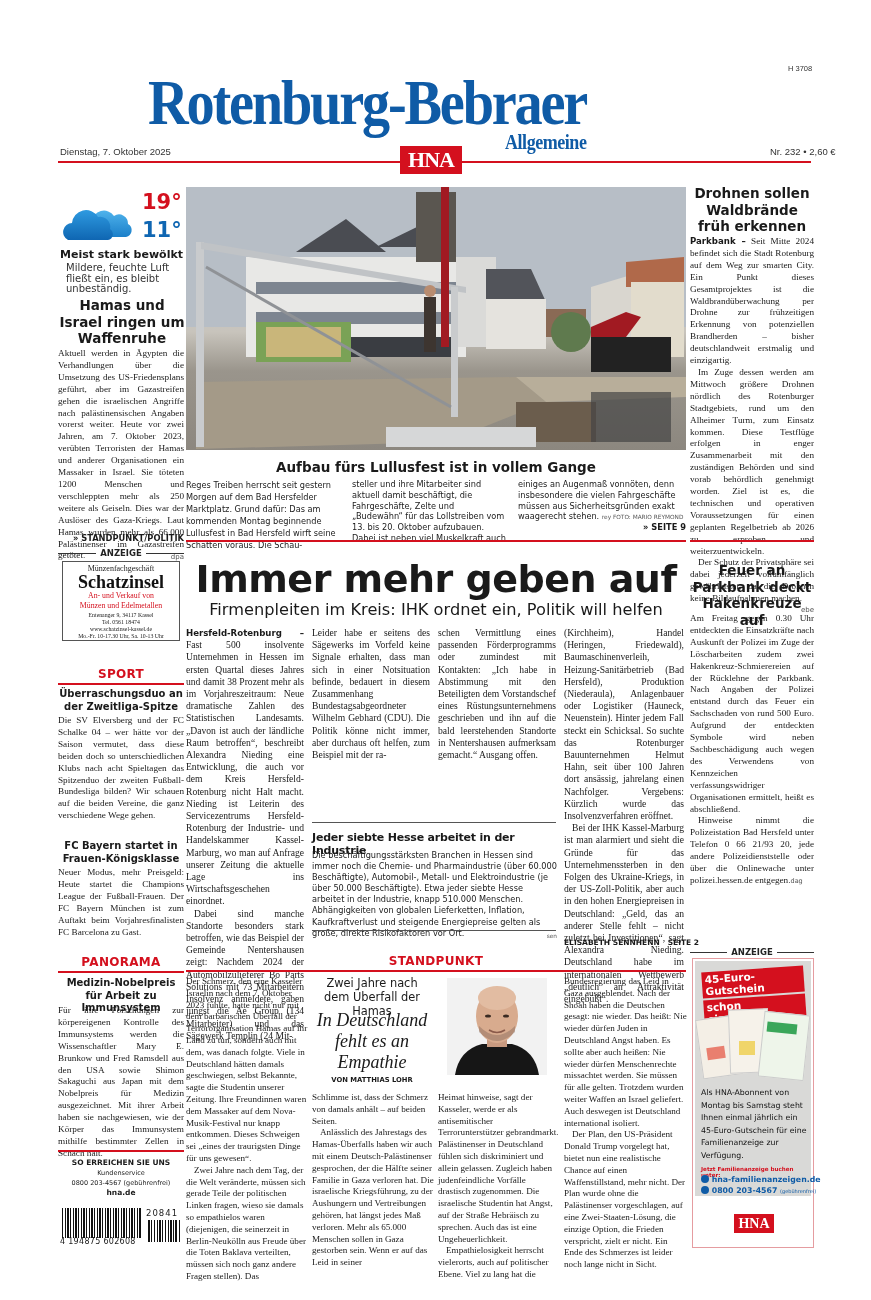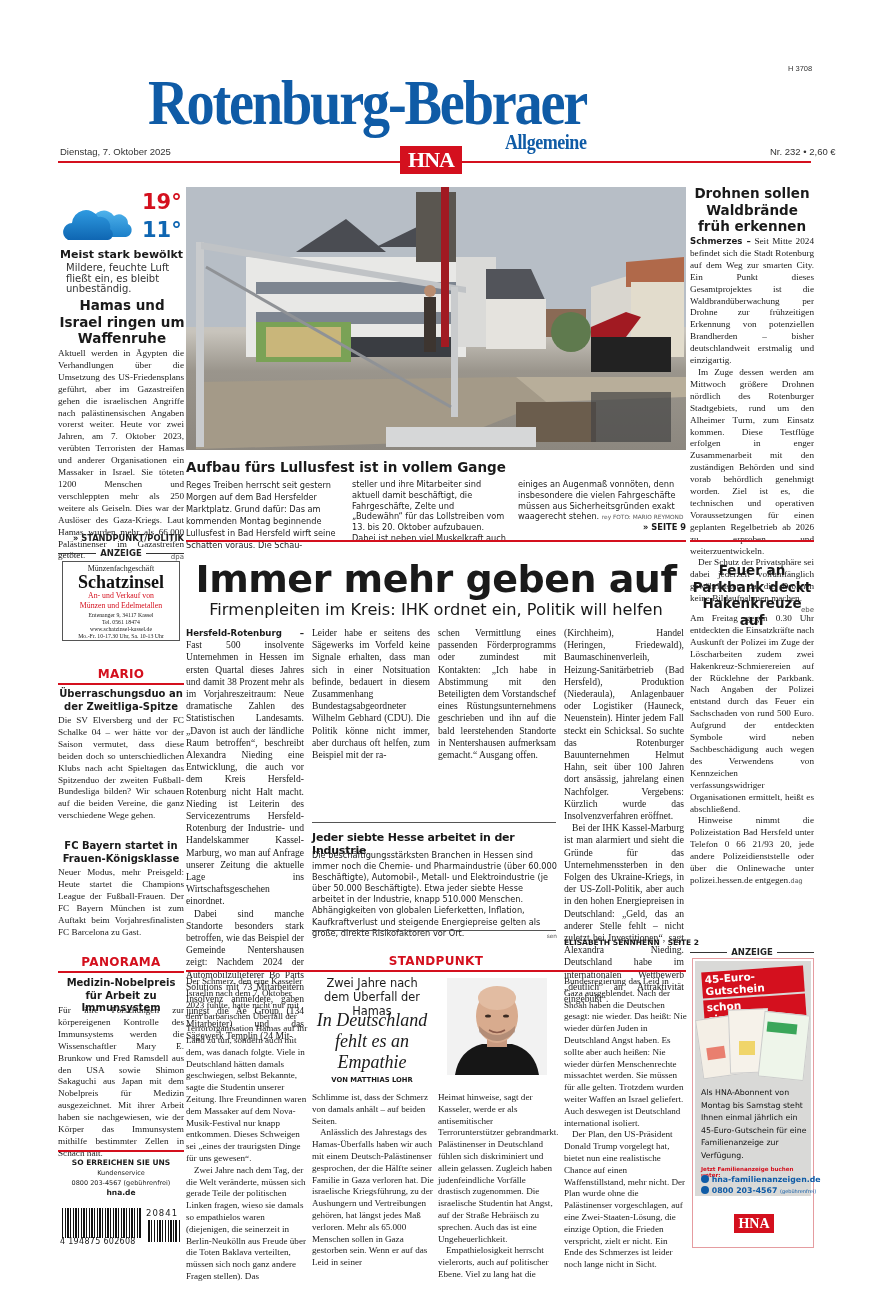--- a/index.html
+++ b/index.html
@@ -73,21 +73,21 @@
   <div style="font-size:8px;color:#222">Münzenfachgeschäft</div>
   <div style="font-size:18px;font-weight:bold;line-height:18px;color:#111">Schatzinsel</div>
   <div style="font-size:7.8px;color:#d4101e;line-height:9.5px">An- und Verkauf von</div>
   <div style="font-size:7.8px;color:#d4101e;line-height:9.5px">Münzen und Edelmetallen</div>
   <div style="font-size:5.8px;line-height:7px;margin-top:2px">Entenanger 9, 34117 Kassel</div>
   <div style="font-size:5.8px;line-height:7px">Tel. 0561 18474</div>
   <div style="font-size:5.8px;line-height:7px">www.schatzinsel-kassel.de</div>
   <div style="font-size:5.8px;line-height:7px">Mo.-Fr. 10-17.30 Uhr, Sa. 10-13 Uhr</div>
 </div>
 
-<div class="abs sec-head" style="left:58px;top:667px;width:126px">MARIO</div>
+<div class="abs sec-head" style="left:58px;top:667px;width:126px">SPORT</div>
 <div class="abs redline" style="left:58px;top:683px;width:126px"></div>
 <div class="abs sans" style="left:58px;top:688px;width:126px;text-align:center;font-size:10px;font-weight:bold;line-height:12.5px">Überraschungsduo an der Zweitliga-Spitze</div>
 <div class="abs body-text" style="left:58px;top:715px;width:126px;font-size:9.2px;line-height:11.9px">Die SV Elversberg und der FC Schalke 04 – wer hätte vor der Saison vermutet, dass diese beiden doch so unterschiedlichen Klubs nach acht Spieltagen das Spitzenduo der zweiten Fußball-Bundesliga bilden? Wir schauen auf die beiden Vereine, die ganz verschiedene Wege gehen.</div>
 <div class="abs sans" style="left:58px;top:840px;width:126px;text-align:center;font-size:10px;font-weight:bold;line-height:12.5px">FC Bayern startet in Frauen-Königsklasse</div>
 <div class="abs body-text" style="left:58px;top:867px;width:126px;font-size:9.2px;line-height:11.9px">Neuer Modus, mehr Preisgeld: Heute startet die Champions League der Fußball-Frauen. Der FC Bayern München ist zum Auftakt beim Vorjahresfinalisten FC Barcelona zu Gast.</div>
 
 <div class="abs sec-head" style="left:58px;top:955px;width:126px">PANORAMA</div>
 <div class="abs redline" style="left:58px;top:971px;width:126px"></div>
 <div class="abs sans" style="left:58px;top:977px;width:126px;text-align:center;font-size:10px;font-weight:bold;line-height:12.5px">Medizin-Nobelpreis für Arbeit zu Immunsystem</div>
 <div class="abs body-text" style="left:58px;top:1005px;width:126px;font-size:9.2px;line-height:11.9px">Für ihre Forschungen zur körpereigenen Kontrolle des Immunsystems werden die Wissenschaftler Mary E. Brunkow und Fred Ramsdell aus den USA sowie Shimon Sakaguchi aus Japan mit dem Nobelpreis für Medizin ausgezeichnet. Mit ihrer Arbeit haben sie nachgewiesen, wie der Körper das Immunsystem mithilfe bestimmter Zellen in Schach hält.</div>
@@ -141,33 +141,33 @@
     <rect x="405" y="150" width="80" height="35" fill="#222"></rect>
 
     <rect x="238" y="110" width="12" height="55" fill="#3d3530"></rect>
     <circle cx="244" cy="104" r="6" fill="#b88c70"></circle>
 
     <rect x="330" y="215" width="80" height="40" fill="#6b5d4d"></rect>
     <rect x="405" y="205" width="80" height="50" fill="#444" opacity="0.7"></rect>
     <rect x="200" y="240" width="150" height="20" fill="#d6d7d8"></rect>
   </svg>
 </div>
-<div class="abs sans" style="left:186px;top:459px;width:500px;text-align:left;font-size:13.5px;font-weight:bold">Aufbau fürs Lullusfest ist in vollem Gange</div>
+<div class="abs sans" style="left:186px;top:459px;width:500px;text-align:center;font-size:13.5px;font-weight:bold">Aufbau fürs Lullusfest ist in vollem Gange</div>
 <div class="abs sans" style="left:186px;top:479px;width:155px;font-size:8.2px;line-height:12px">Reges Treiben herrscht seit gestern Morgen auf dem Bad Hersfelder Marktplatz. Grund dafür: Das am kommenden Montag beginnende Lullusfest in Bad Hersfeld wirft seine Schatten voraus. Die Schau-</div>
 <div class="abs sans" style="left:352px;top:479px;width:155px;font-size:8.2px;line-height:10.8px">steller und ihre Mitarbeiter sind aktuell damit beschäftigt, die Fahrgeschäfte, Zelte und „Budewähn“ für das Lollstreiben vom 13. bis 20. Oktober aufzubauen. Dabei ist neben viel Muskelkraft auch</div>
 <div class="abs sans" style="left:518px;top:479px;width:170px;font-size:8.2px;line-height:10.8px">
   <span>einiges an Augenmaß vonnöten, denn insbesondere die vielen Fahrgeschäfte müssen aus Sicherheitsgründen exakt waagerecht stehen.</span>
   <span style="font-size:5.8px;color:#555">rey  FOTO: MARIO REYMOND</span>
 </div>
 <div class="abs sans" style="left:600px;top:522px;width:86px;text-align:right;font-size:8.3px;font-weight:bold">» SEITE 9</div>
 <div class="abs redline" style="left:186px;top:540px;width:500px"></div>
 
 <div class="abs sans" style="left:690px;top:185px;width:124px;text-align:center;font-size:13.5px;font-weight:bold;line-height:16.5px">Drohnen sollen Waldbrände früh erkennen</div>
 <div class="abs body-text" style="left:690px;top:236px;width:124px;font-size:9.2px;line-height:11.9px">
-  <p><b class="sans" style="font-size:8.6px">Schmerzes –</b> <span>Seit Mitte 2024 befindet sich die Stadt Rotenburg auf dem Weg zur smarten City. Ein Punkt dieses Gesamtprojektes ist die Waldbrandüberwachung per Drohne zur frühzeitigen Erkennung von potenziellen Brandherden – bisher deutschlandweit erstmalig und einzigartig.</span></p>
+  <p><b class="sans" style="font-size:8.6px">Parkbank –</b> <span>Seit Mitte 2024 befindet sich die Stadt Rotenburg auf dem Weg zur smarten City. Ein Punkt dieses Gesamtprojektes ist die Waldbrandüberwachung per Drohne zur frühzeitigen Erkennung von potenziellen Brandherden – bisher deutschlandweit erstmalig und einzigartig.</span></p>
   <p>Im Zuge dessen werden am Mittwoch größere Drohnen nördlich des Rotenburger Stadtgebiets, rund um den Alheimer Turm, zum Einsatz kommen. Diese Testflüge erfolgen in enger Zusammenarbeit mit den zuständigen Behörden und sind vorab behördlich genehmigt worden. Ziel ist es, die technischen und operativen Voraussetzungen für einen geplanten Regelbetrieb ab 2026 zu erproben und weiterzuentwickeln.</p>
   <p><span>Der Schutz der Privatsphäre sei dabei jederzeit vollumfänglich gewährleistet, da die Drohnen keine Bildaufnahmen machen.</span> <span class="sans" style="float:right;font-size:7px;color:#555">ebe</span></p>
 </div>
 
 <div class="abs vline" style="left:186px;top:187px;height:0"></div>
 
 <div class="abs sans" style="left:186px;top:557px;width:500px;text-align:center;font-size:38px;font-weight:bold;letter-spacing:-0.5px;line-height:44px">Immer mehr geben auf</div>
 <div class="abs sans" style="left:186px;top:600px;width:500px;text-align:center;font-size:16.2px;line-height:20px">Firmenpleiten im Kreis: IHK ordnet ein, Politik will helfen</div>
 
 <div class="abs body-text" style="left:186px;top:627px;width:118px">

